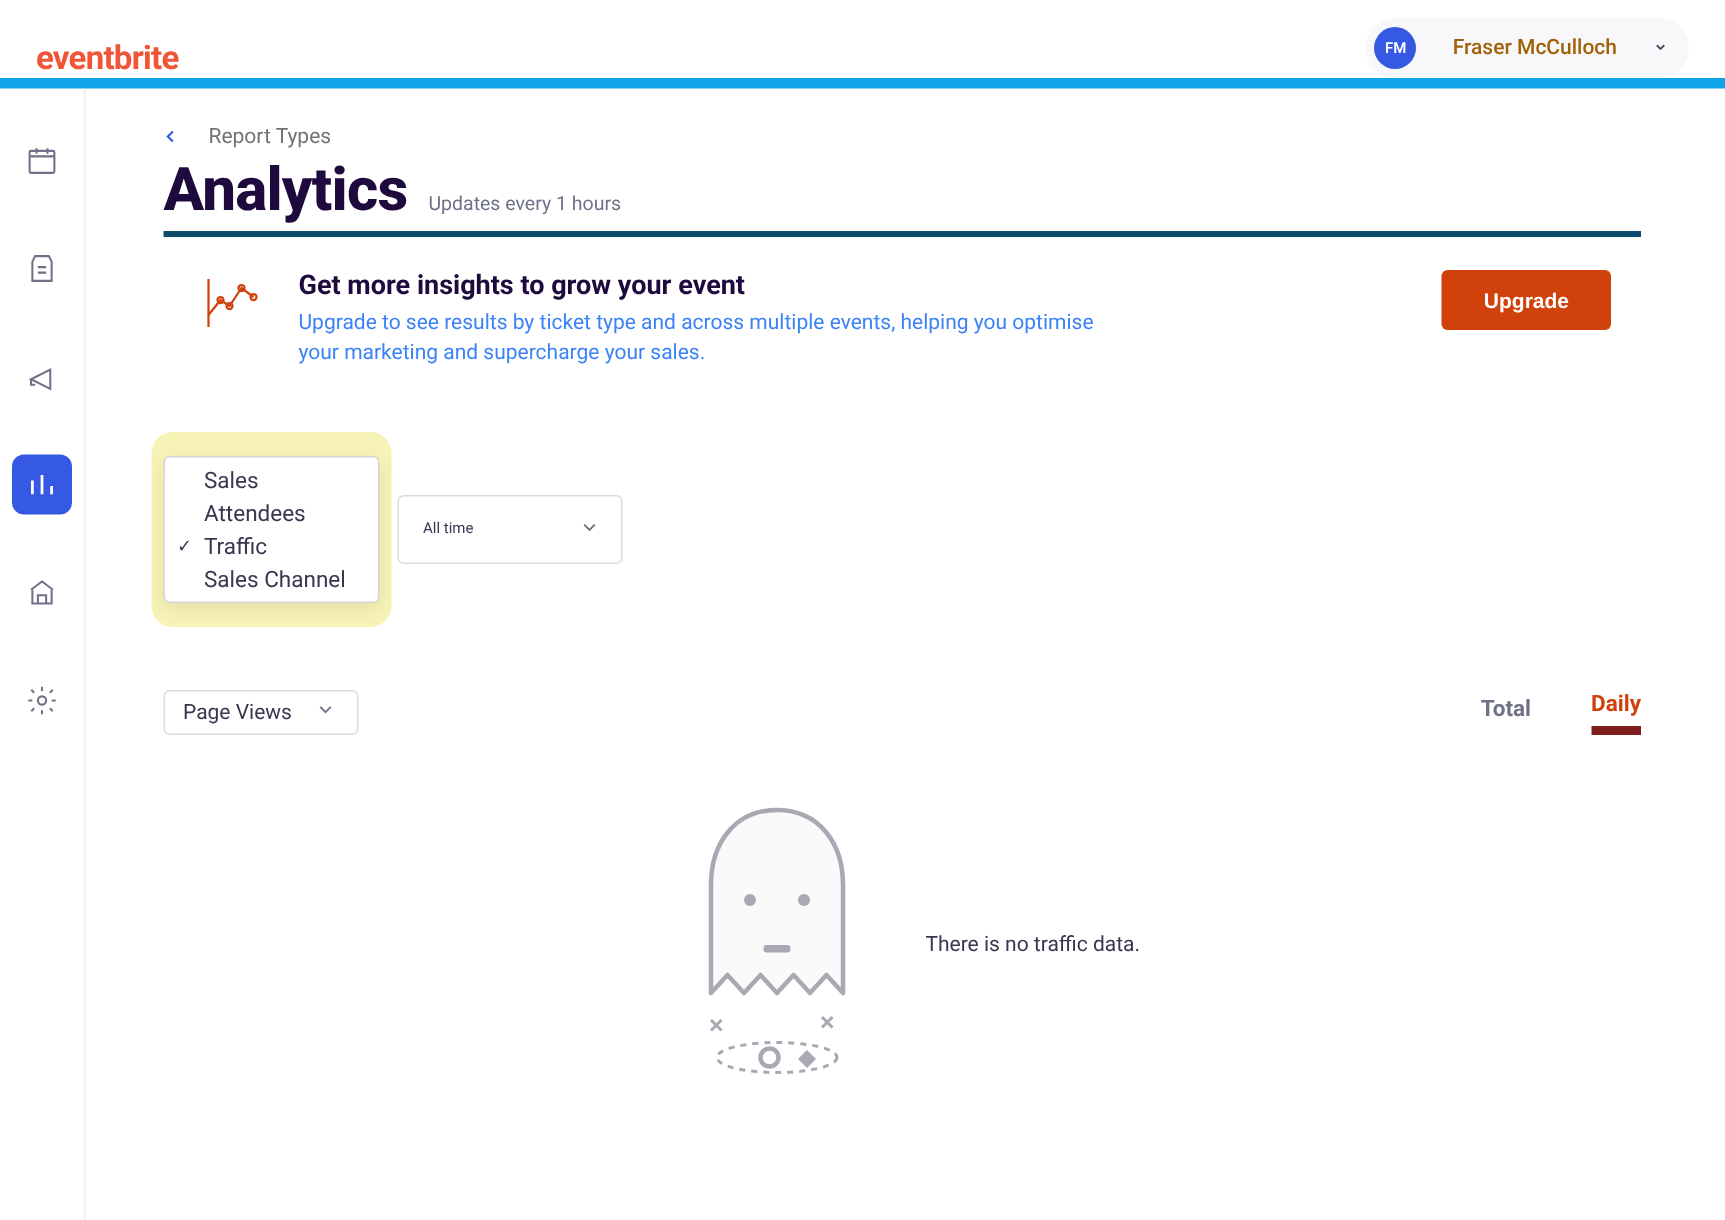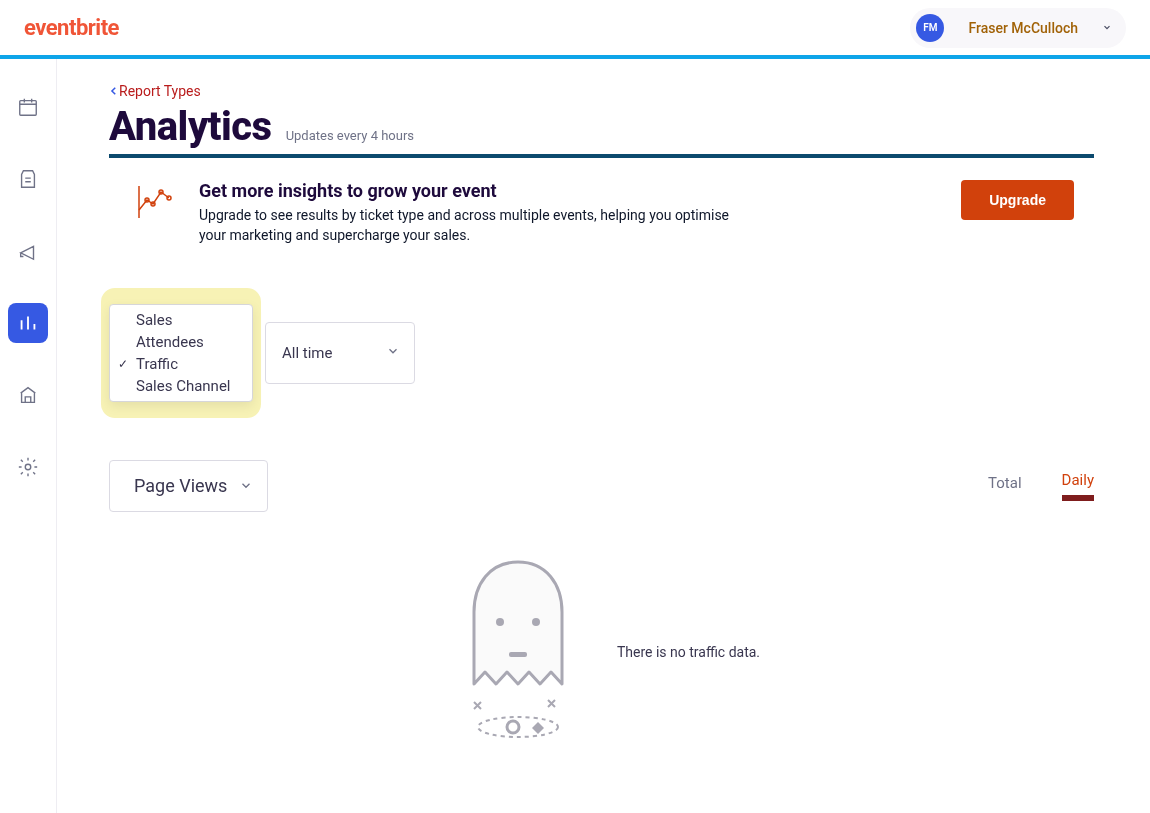--- a/index.html
+++ b/index.html
@@ -7,23 +7,23 @@
     font-family: -apple-system, BlinkMacSystemFont, "Segoe UI", Roboto, Helvetica, Arial, sans-serif;
     background: #fff;
     color: #39364f;
     width: 1150px;
     height: 813px;
     overflow: hidden;
   }
   
   .header {
     height: 59px;
-    border-bottom: 4px solid #0ea5e9;
-    display: flex;
-    align-items: center;
+    border-bottom: 7px solid #0ea5e9;
+    display: flex;
+    align-items: flex-end;
     justify-content: space-between;
     padding: 0 24px;
   }
   .logo {
     color: #f05537;
     font-size: 22px;
     font-weight: 700;
     letter-spacing: -0.5px;
   }
   .user-pill {
@@ -69,41 +69,41 @@
   .side-icon.active { background: #3659e3; }
   .side-icon svg { stroke: #6f7287; fill: none; stroke-width: 1.5; }
   .side-icon.active svg { stroke: #fff; fill: #fff; }
   
   .main {
     flex: 1;
     padding: 24px 56px 0 52px;
     overflow-y: auto;
   }
   .breadcrumb {
-    display: flex; align-items: center; gap: 0;
-    color: #b91c1c; font-size: 14px; cursor: pointer;
+    display: flex; align-items: center; gap: 20px;
+    color: #737373; font-size: 14px; cursor: pointer;
     margin-bottom: 4px;
   }
   .breadcrumb svg { stroke: #3659e3; }
   .title-row { display: flex; align-items: baseline; gap: 14px; margin-bottom: 4px; }
   h1 { font-size: 40px; font-weight: 800; color: #1e0a3c; letter-spacing: -0.5px; }
   .subtitle { font-size: 13px; color: #6f7287; }
   
   .banner {
     border-top: 4px solid #0c4a6e;
     display: flex;
     align-items: flex-start;
     padding: 22px 20px 22px 24px;
     gap: 22px;
     margin-bottom: 28px;
   }
   .banner-icon svg { stroke: #d1410c; fill: none; stroke-width: 1.5; }
   .banner-text { flex: 1; }
   .banner-title { font-size: 18px; font-weight: 700; color: #1e0a3c; margin-bottom: 4px; }
-  .banner-desc { font-size: 14px; color: #0f172a; line-height: 1.45; max-width: 560px; }
+  .banner-desc { font-size: 14px; color: #3b82f6; line-height: 1.45; max-width: 560px; }
   .upgrade-btn {
     background: #d1410c;
     color: #fff;
     border: none;
     border-radius: 4px;
     padding: 12px 28px;
     font-size: 14px;
     font-weight: 600;
     cursor: pointer;
     text-align: right;
@@ -131,45 +131,45 @@
   }
   .menu-item {
     display: flex; align-items: center; gap: 6px;
     padding: 2px 12px 2px 6px;
     font-size: 15px;
     color: #39364f;
     cursor: pointer;
   }
   .menu-item .check { width: 14px; font-size: 12px; text-align: center; }
   .select {
-    height: 62px;
+    height: 46px;
     border: 1px solid #dbdae3;
     border-radius: 4px;
     padding: 0 44px 0 16px;
     display: flex;
     align-items: center;
-    font-size: 15px;
+    font-size: 10px;
     color: #39364f;
     position: relative;
     cursor: pointer;
     background: #fff;
     min-width: 150px;
   }
   .select .chev-down {
     position: absolute; right: 14px; top: 50%; transform: translateY(-50%);
   }
   .chev-down svg { stroke: #6f7287; fill: none; stroke-width: 1.5; }
   
   .secondary-row {
     display: flex; justify-content: space-between; align-items: center;
     margin-bottom: 40px;
   }
-  .secondary-row .select { min-width: 130px; height: 52px; font-size: 18px; padding-left: 24px; padding-right: 40px; }
+  .secondary-row .select { min-width: 130px; height: 30px; font-size: 14px; padding-left: 12px; padding-right: 40px; }
   .tabs { display: flex; gap: 40px; align-items: center; }
-  .tab { font-size: 15px; font-weight: 400; color: #6f7287; cursor: pointer; padding-bottom: 6px; }
+  .tab { font-size: 15px; font-weight: 700; color: #6f7287; cursor: pointer; padding-bottom: 6px; }
   .tab.active { color: #d1410c; border-bottom: 6px solid #7f1d1d; }
   
   .empty { display: flex; flex-direction: row; align-items: center; gap: 24px; justify-content: center; }
   .ghost svg { display: block; }
   .empty-text { font-size: 14px; color: #39364f; }
 </style>
 </head>
 <body>
 
 <div class="header">
@@ -226,21 +226,21 @@
   <div class="main">
     <div class="breadcrumb">
       <svg width="10" height="10" viewBox="0 0 12 12">
           <path d="M7.5 2L3.5 6l4 4" fill="none" stroke-width="1.8"></path>
         </svg>
       <span>Report Types</span>
     </div>
 
     <div class="title-row">
       <h1>Analytics</h1>
-      <span class="subtitle">Updates every 4 hours</span>
+      <span class="subtitle">Updates every 1 hours</span>
     </div>
 
     <div class="banner">
       <div class="banner-icon">
         <svg width="44" height="44" viewBox="0 0 44 44">
           <path d="M6 6v32" stroke-width="1.5"></path>
           <path d="M6 30l8-10 6 4 8-12 8 6"></path>
           <circle cx="14" cy="20" r="2"></circle>
             <circle cx="20" cy="24" r="2"></circle>
             <circle cx="28" cy="12" r="2"></circle>

